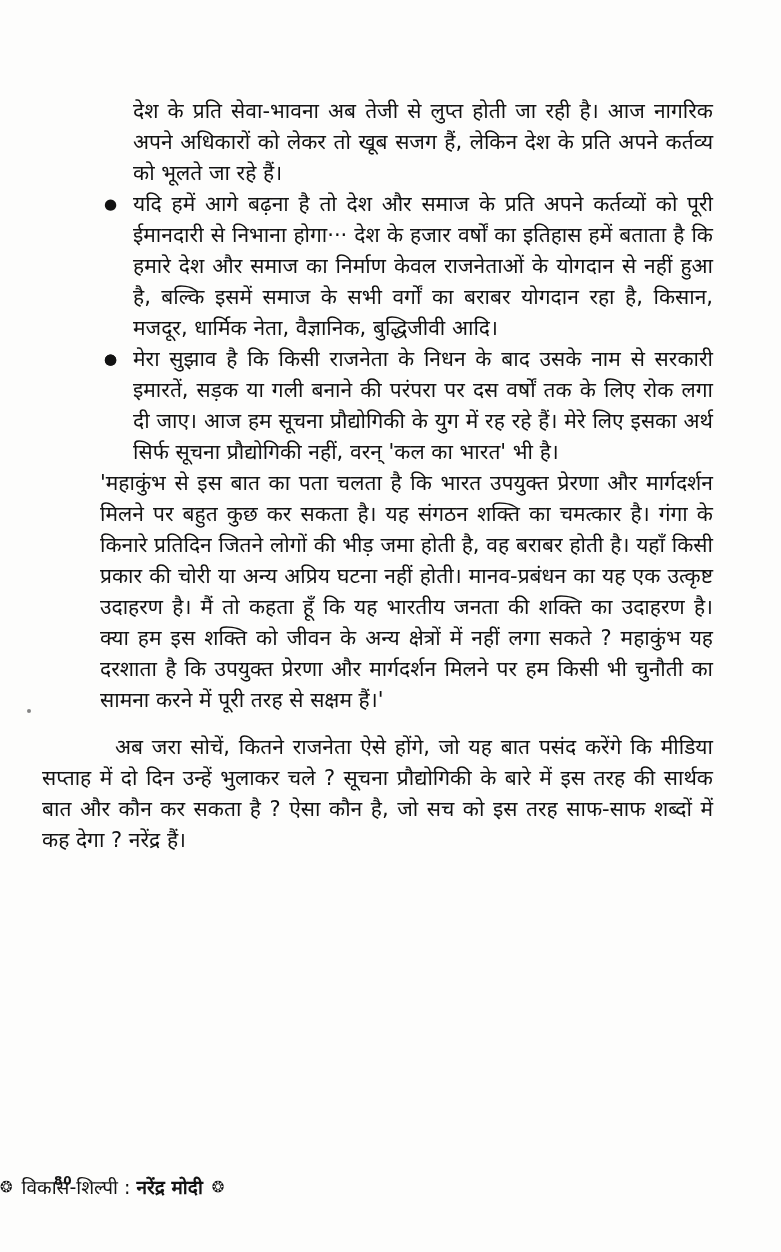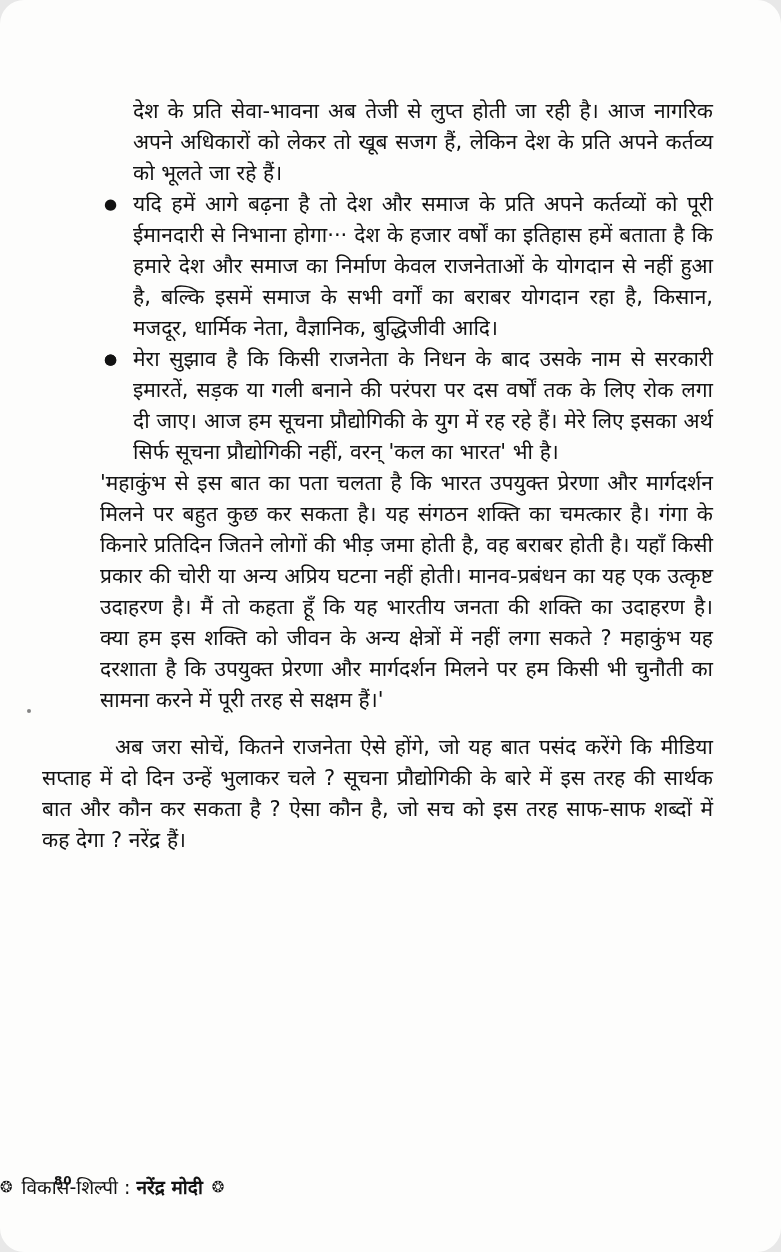--- a/index.html
+++ b/index.html
@@ -9,21 +9,20 @@
   }
   .page {
     position: relative;
     width: 781px;
     height: 1252px;
     margin: 0 auto;
     background: #fdfdfc;
     color: #121212;
     font-family: "DejaVu Sans", "Liberation Sans", sans-serif;
     overflow: hidden;
-    border-radius: 24px;
   }
   .body-text {
     position: absolute;
     left: 42px;
     top: 96px;
     width: 671px;
     font-size: 21px;
     line-height: 31px;
     text-align: justify;
   }

